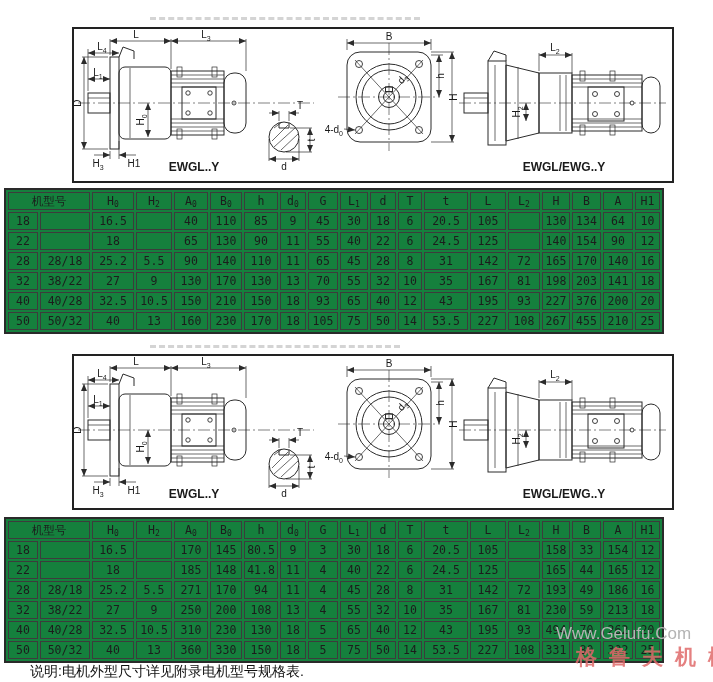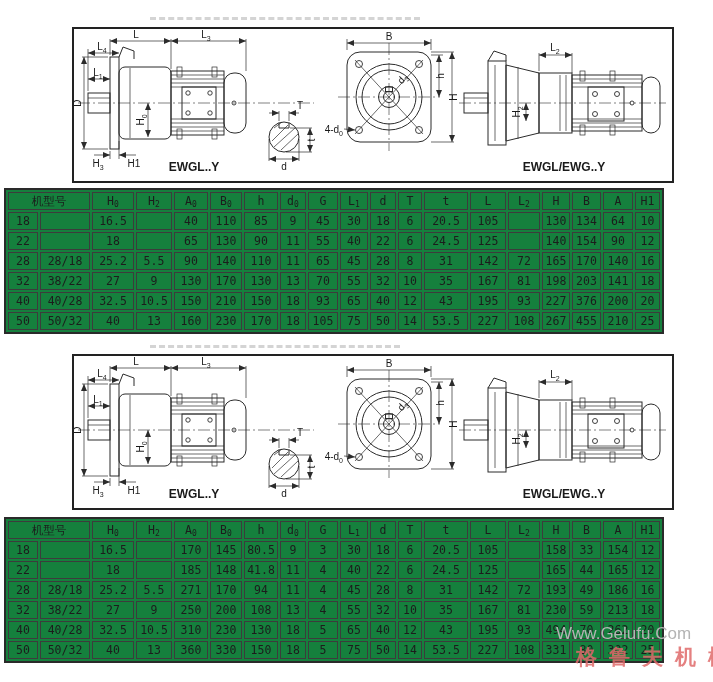--- a/index.html
+++ b/index.html
@@ -557,16 +557,17 @@
           <td>227</td>
           <td>108</td>
           <td>331</td>
           <td>80</td>
           <td>302</td>
           <td>25</td>
         </tr>
       </tbody>
     </table>
 
+  <div class="note">说明:电机外型尺寸详见附录电机型号规格表.</div>
   <div class="wm-cn">格鲁夫机械</div>
   <div class="wm-url">Www.Gelufu.Com</div>
 
 </div>
 
 </body></html>

